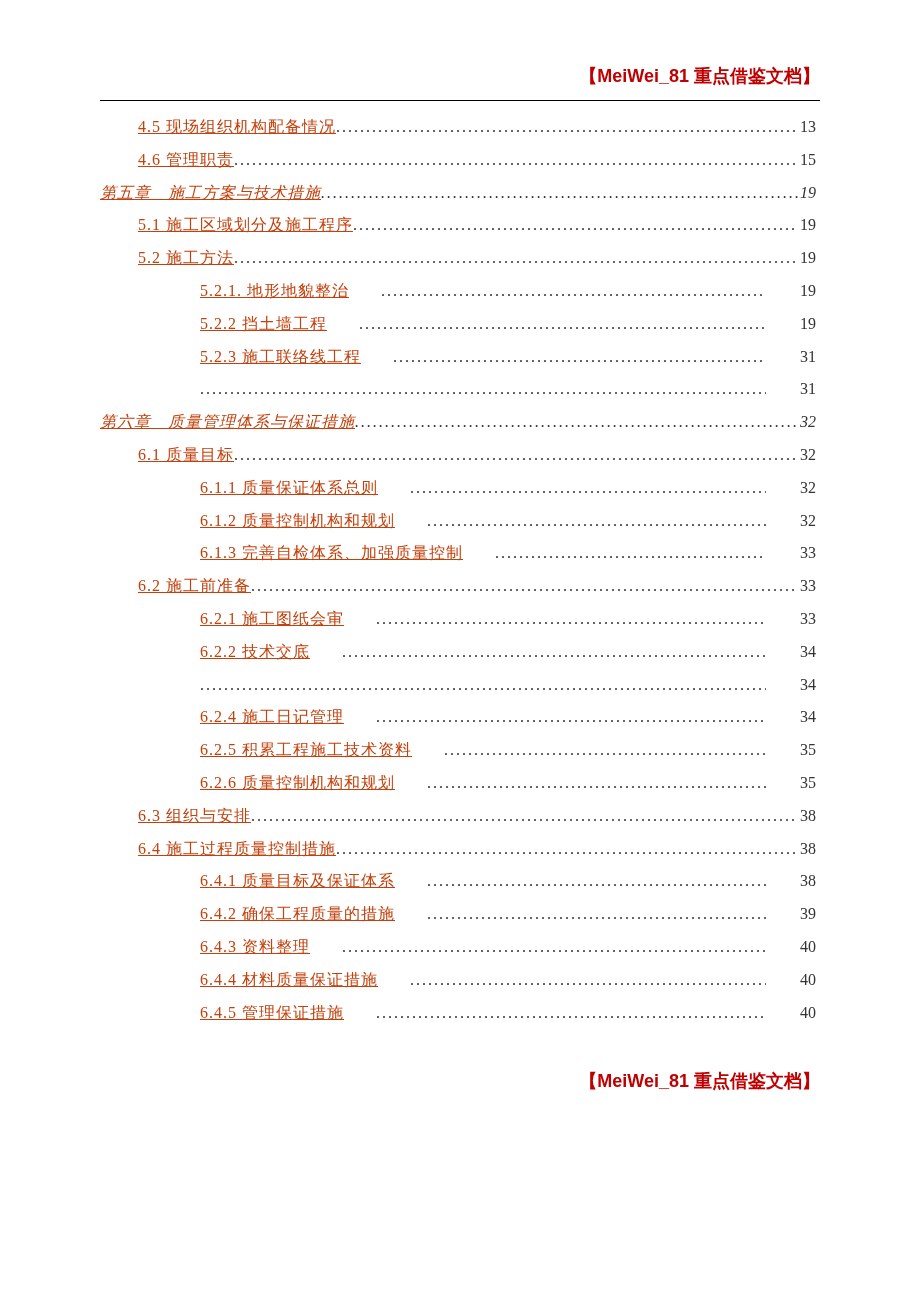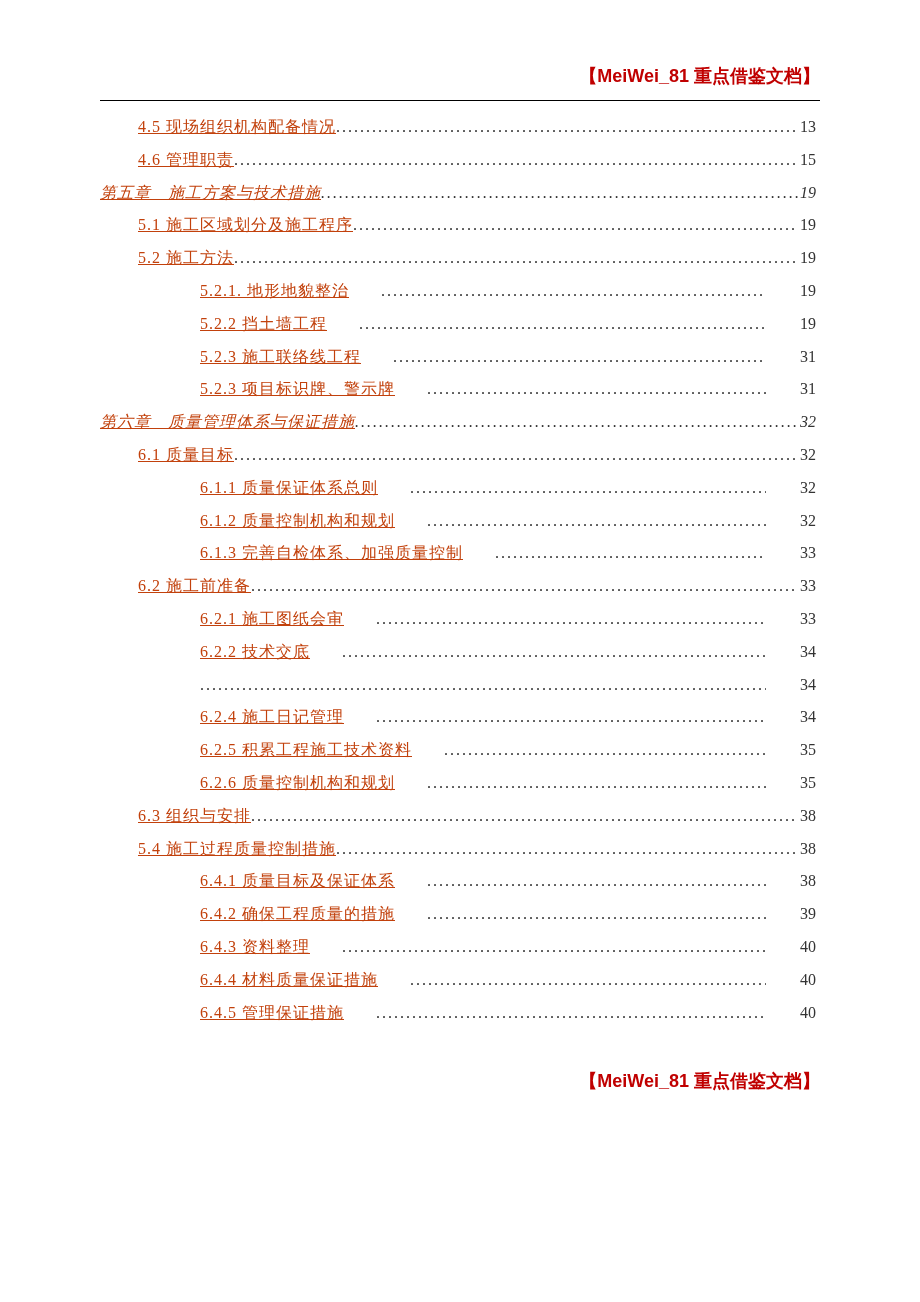--- a/index.html
+++ b/index.html
@@ -106,21 +106,20 @@
         <a class="label" href="javascript:void(0)"><span class="sp">5.2.2 挡土墙工程</span></a>
         <span class="dots"></span>
         <span class="page-num">19</span>
       </div>
       <div class="toc-row lvl-3">
         <a class="label" href="javascript:void(0)"><span class="sp">5.2.3 施工联络线工程</span></a>
         <span class="dots"></span>
         <span class="page-num">31</span>
       </div>
       <div class="toc-row lvl-3">
-        <a class="label" href="javascript:void(0)"><span class="sp">5.2.3 项目标识牌、警示牌</span></a>
         <span class="dots"></span>
         <span class="page-num">31</span>
       </div>
       <div class="toc-row lvl-1">
         <a class="label" href="javascript:void(0)"><span class="sp">第六章　质量管理体系与保证措施</span></a>
         <span class="dots"></span>
         <span class="page-num">32</span>
       </div>
       <div class="toc-row lvl-2">
         <a class="label" href="javascript:void(0)"><span class="sp">6.1 质量目标</span></a>
@@ -175,21 +174,21 @@
         <a class="label" href="javascript:void(0)"><span class="sp">6.2.6 质量控制机构和规划</span></a>
         <span class="dots"></span>
         <span class="page-num">35</span>
       </div>
       <div class="toc-row lvl-2">
         <a class="label" href="javascript:void(0)"><span class="sp">6.3 组织与安排</span></a>
         <span class="dots"></span>
         <span class="page-num">38</span>
       </div>
       <div class="toc-row lvl-2">
-        <a class="label" href="javascript:void(0)"><span class="sp">5.4 施工过程质量控制措施</span></a>
+        <a class="label" href="javascript:void(0)"><span class="sp">6.4 施工过程质量控制措施</span></a>
         <span class="dots"></span>
         <span class="page-num">38</span>
       </div>
       <div class="toc-row lvl-3">
         <a class="label" href="javascript:void(0)"><span class="sp">6.4.1 质量目标及保证体系</span></a>
         <span class="dots"></span>
         <span class="page-num">38</span>
       </div>
       <div class="toc-row lvl-3">
         <a class="label" href="javascript:void(0)"><span class="sp">6.4.2 确保工程质量的措施</span></a>

